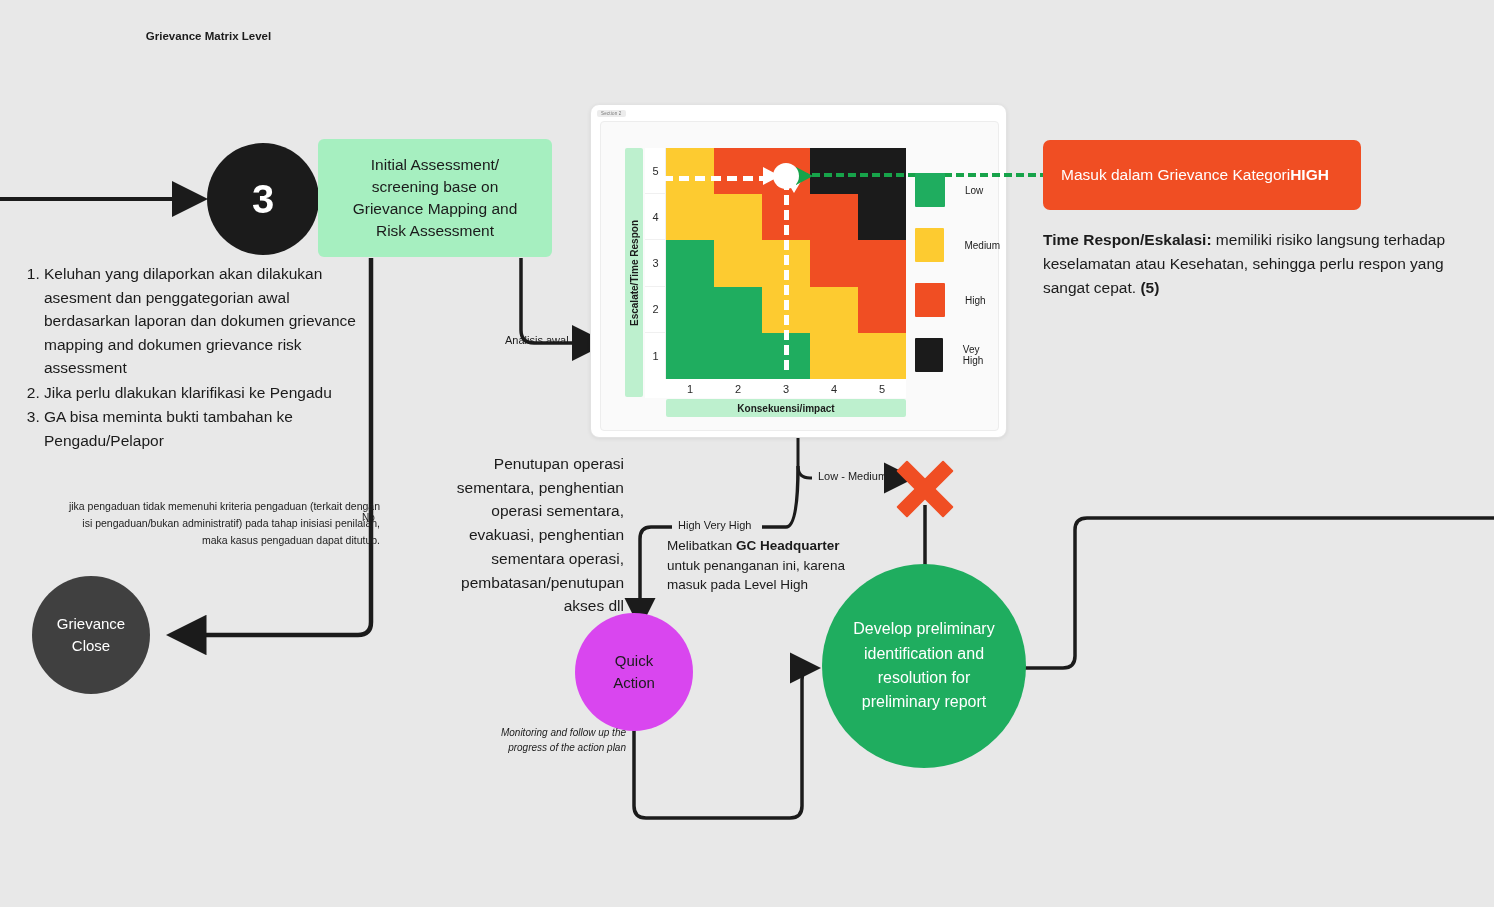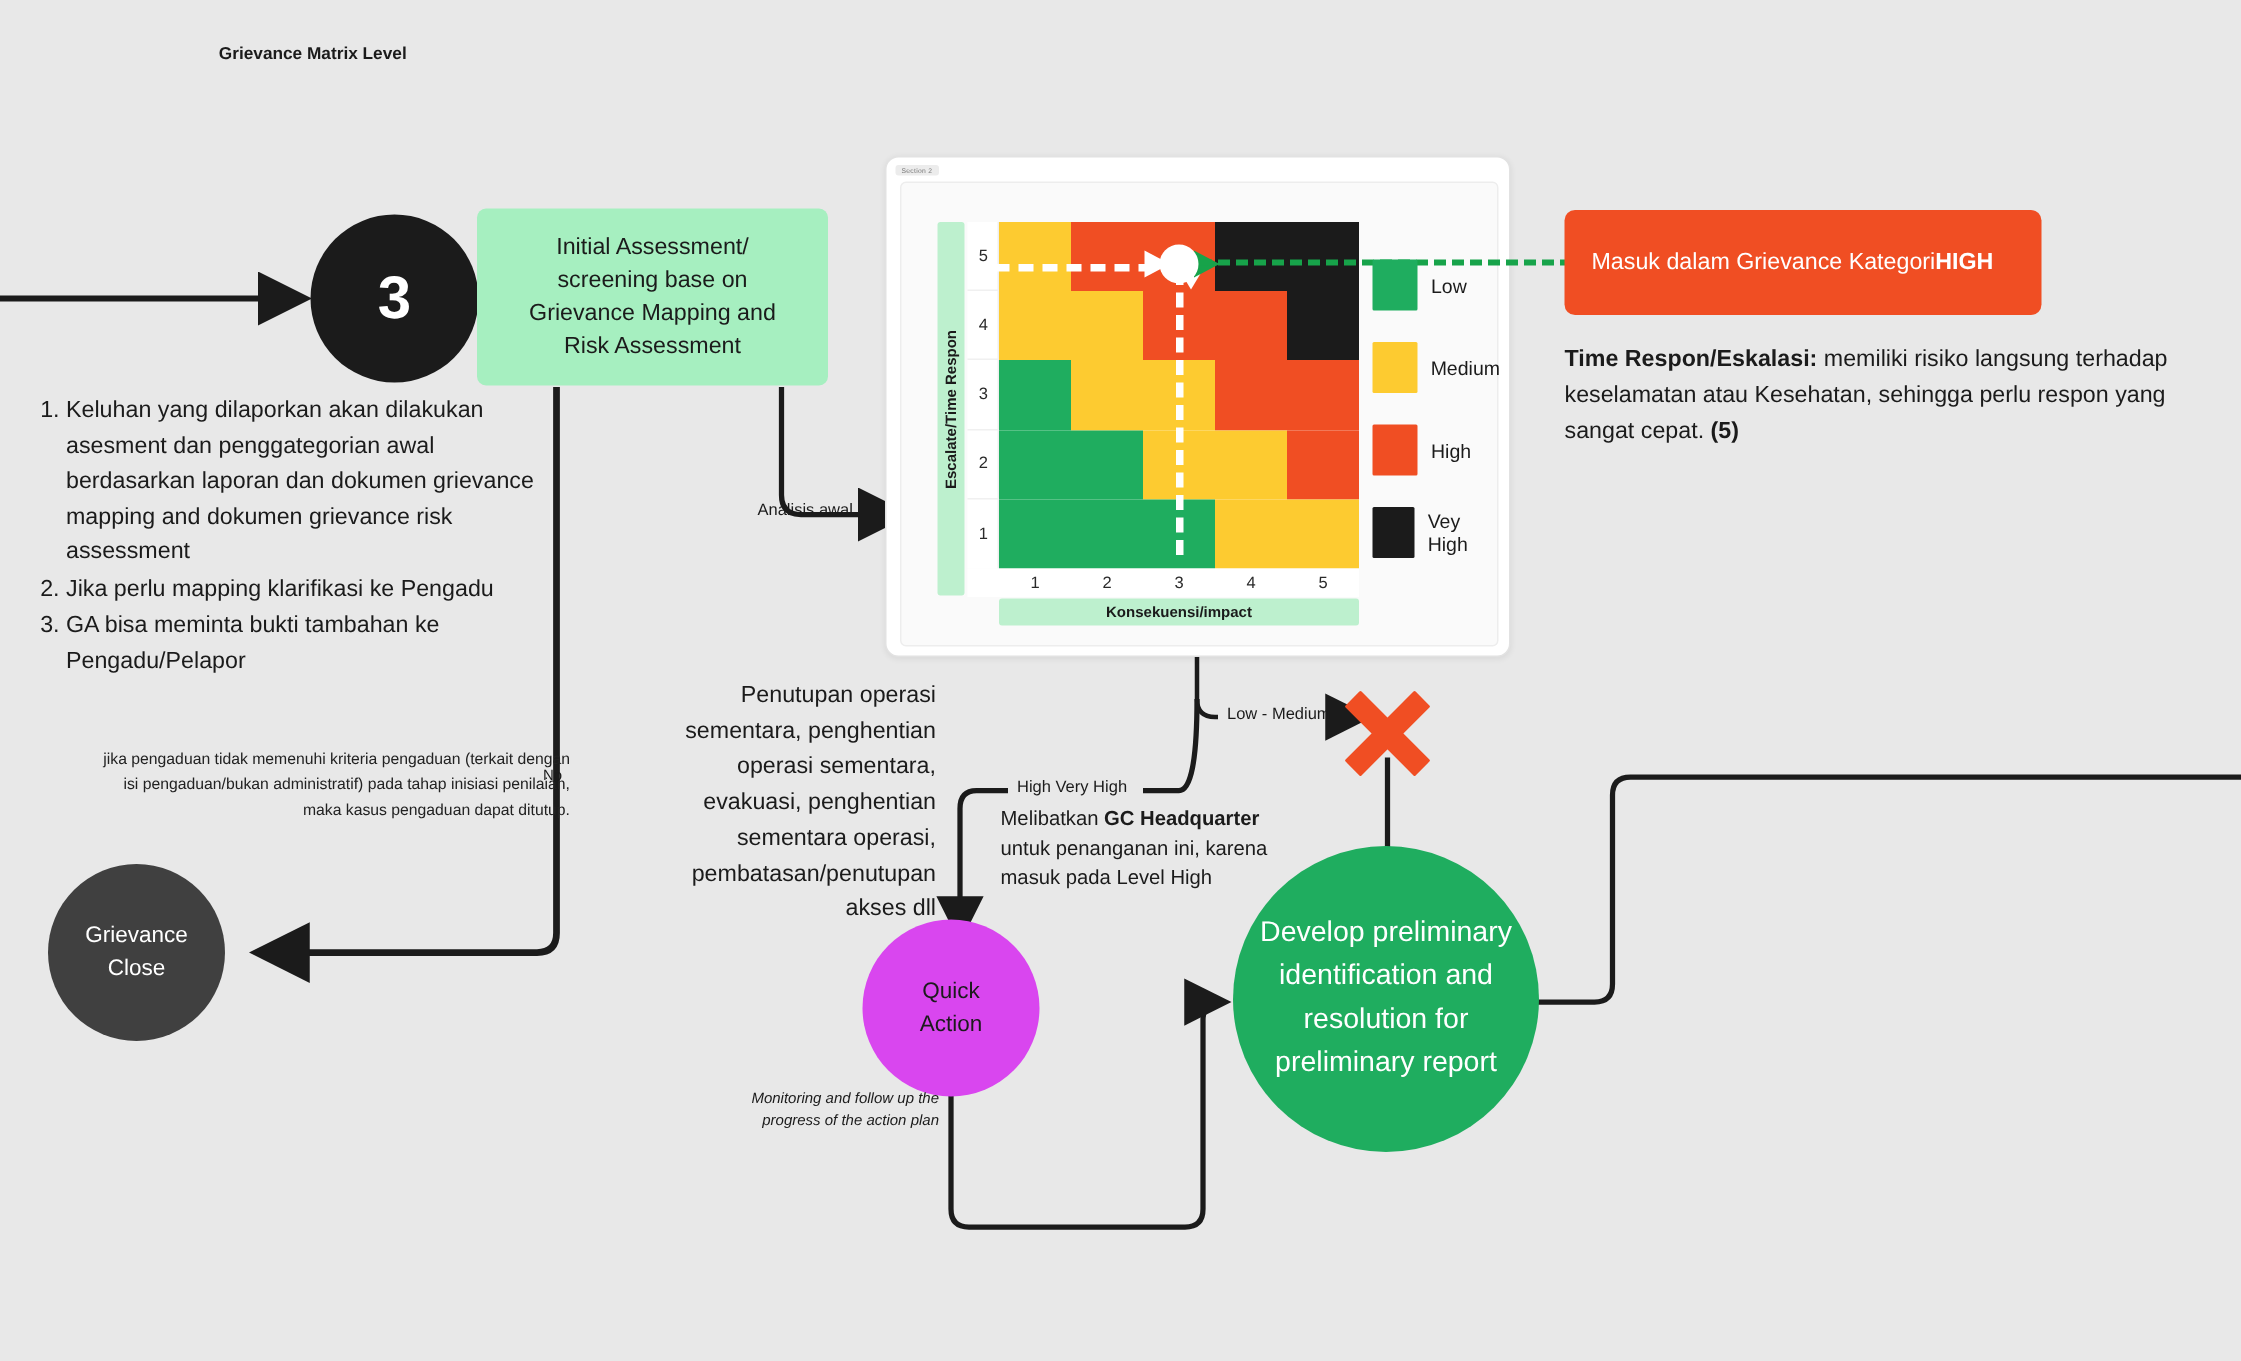--- a/index.html
+++ b/index.html
@@ -115,21 +115,21 @@
     left: 666px; top: 399px; width: 240px; height: 18px;
     background:#bdf0ce; border-radius:2px;
     display:flex; align-items:center; justify-content:center;
     font-size:10px; font-weight:700; color:#1b1b1b;
   }
 
   
   #legend { left: 915px; top: 170px; width: 85px; }
   .legend-row { display:flex; align-items:center; height:40px; margin-bottom:15px; }
   .legend-sw { width:30px; height:34px; border-radius:1px; }
-  .legend-tx { margin-left:9px; font-size:13px; color:#1b1b1b; }
+  .legend-tx { margin-left:20px; font-size:10px; color:#1b1b1b; }
 
   
   #dash-h-white {
     left: 663px; top: 176px; width: 106px; height: 0;
     border-top: 5px dashed #fff;
   }
   #dash-v-white {
     left: 784px; top: 180px; width: 0; height: 190px;
     border-left: 5px dashed #fff;
   }
@@ -178,21 +178,21 @@
     text-align:center; font-size:15px; color:#1b1b1b; line-height:1.5;
   }
   #monitoring-note {
     left: 490px; top: 726px; width: 136px;
     text-align:right; font-size:10px; color:#1b1b1b; line-height:1.45;font-style:italic;
   }
   #develop-circle {
     left: 822px; top: 564px; width: 204px; height: 204px;
     border-radius:50%; background:#1fad5f;
     display:flex; align-items:center; justify-content:center;
-    text-align:center; color:#fff; font-size:19px; line-height:1.52;
+    text-align:center; color:#fff; font-size:16px; line-height:1.52;
     padding: 0 18px;
   }
 
   
   #red-x { left: 888px; top: 452px; width: 74px; height: 74px; }
   #red-x span {
     position:absolute; left:50%; top:50%; width:66px; height:15px;
     background:#f04e23; border-radius:1px;
   }
   #red-x .b1 { transform: translate(-50%,-50%) rotate(45deg); }
@@ -243,21 +243,21 @@
       <div>Initial Assessment/</div>
       <div>screening base on</div>
       <div>Grievance Mapping and</div>
       <div>Risk Assessment</div>
     </div>
   </div>
 
   <div class="abs" id="steps-list">
     <ol>
       <li>Keluhan yang dilaporkan akan dilakukan asesment dan penggategorian awal berdasarkan laporan dan dokumen grievance mapping and dokumen grievance risk assessment</li>
-      <li>Jika perlu  mapping klarifikasi ke Pengadu</li>
+      <li>Jika perlu  dlakukan klarifikasi ke Pengadu</li>
       <li>GA bisa meminta bukti tambahan ke Pengadu/Pelapor</li>
     </ol>
   </div>
 
   <div class="abs" id="close-note">jika pengaduan tidak memenuhi kriteria pengaduan (terkait dengan isi pengaduan/bukan administratif) pada tahap inisiasi penilaian, maka kasus pengaduan dapat ditutup.</div>
   <div class="abs" id="no-label">No</div>
 
   <div class="abs" id="grievance-close">
     <div>
       <div>Grievance</div>

